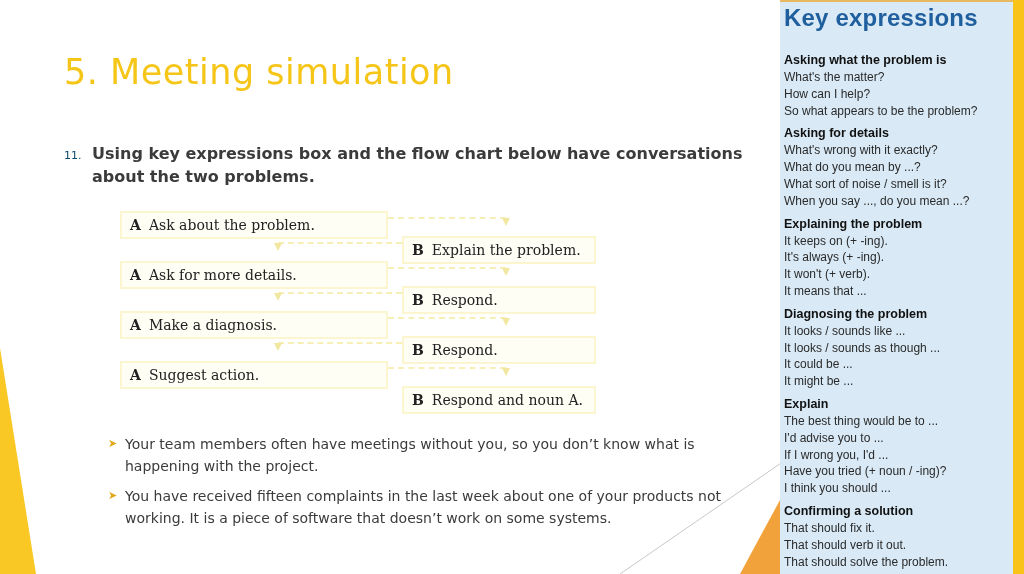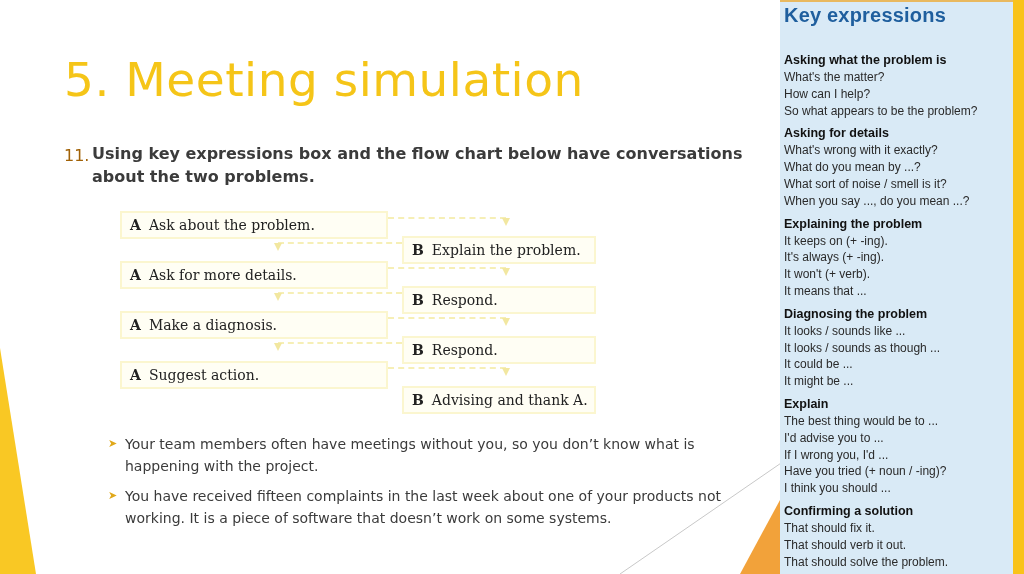--- a/index.html
+++ b/index.html
@@ -13,30 +13,30 @@
     }
     .diag-line {
       position: absolute; left: 620px; top: 440px; width: 200px; height: 134px;
     }
     .orange-corner {
       position: absolute; left: 740px; top: 500px; width: 60px; height: 74px;
     }
     .title {
       position: absolute; left: 64px; top: 52px;
       font-family: "DejaVu Sans", sans-serif;
-      font-size: 47px; color: #f5c518; font-weight: normal;
+      font-size: 35px; color: #f5c518; font-weight: normal;
       letter-spacing: 0.5px;
     }
     .task {
       position: absolute; left: 64px; top: 142px; width: 690px;
       font-size: 16px; font-weight: bold; color: #3b3b3b; line-height: 23px;
       display: flex;
     }
     .task-num {
-      color: #a16207; font-size: 16px; font-weight: normal; width: 28px; flex: none;
+      color: #0c4a6e; font-size: 11px; font-weight: normal; width: 28px; flex: none;
       padding-top: 2px;
     }
     .flow {
       position: absolute; left: 118px; top: 208px; width: 480px; height: 210px;
     }
     .flow-box {
       position: absolute; background: #fffef4;
       border: 2px solid #fbf6cf; box-sizing: border-box;
       font-family: "DejaVu Serif", serif; font-size: 14px; color: #222;
       display: flex; align-items: center; padding-left: 8px;
@@ -67,21 +67,21 @@
     }
     .key-topbar {
       position: absolute; left: 0; top: 0; width: 234px; height: 2px; background: #e9b95f;
     }
     .right-strip {
       position: absolute; left: 1013px; top: 0; width: 11px; height: 574px; background: #f9c31a;
     }
     .key-title {
       position: absolute; left: 4px; top: 4px;
       font-family: "Liberation Sans", sans-serif; font-weight: bold;
-      font-size: 20px; color: #1f5f9e; letter-spacing: 0.2px;
+      font-size: 24px; color: #1f5f9e; letter-spacing: 0.2px;
     }
     .key-sections {
       position: absolute; left: 4px; top: 52px; width: 230px;
       font-family: "Liberation Sans", sans-serif; font-size: 12px; color: #222;
     }
     .key-section { margin-bottom: 6px; }
     .key-heading { font-weight: bold; font-size: 12.5px; color: #111; line-height: 17px; }
     .key-line { line-height: 16.8px; color: #2a2a2a; white-space: nowrap; }
   </style>
 </head>
@@ -148,21 +148,21 @@
   <div class="flow-box b" style="top:128px;">
     <span class="spk">B</span>
     <span>Respond.</span>
   </div>
   <div class="flow-box a" style="top:153px;">
     <span class="spk">A</span>
     <span>Suggest action.</span>
   </div>
   <div class="flow-box b" style="top:178px;">
     <span class="spk">B</span>
-    <span>Advising and thank A.</span>
+    <span>Respond and noun A.</span>
   </div>
 </div>
 
 <ul class="bullets">
   <li>
     <span class="chev">➤</span>
     <span>Your team members often have meetings without you, so you don’t know what is happening with the project.</span>
   </li>
   <li>
     <span class="chev">➤</span>

